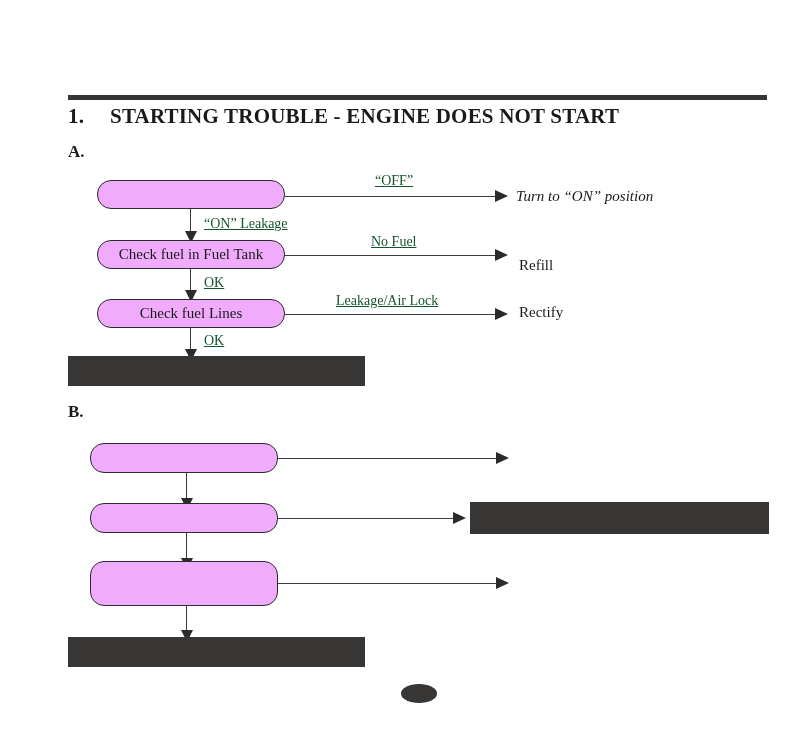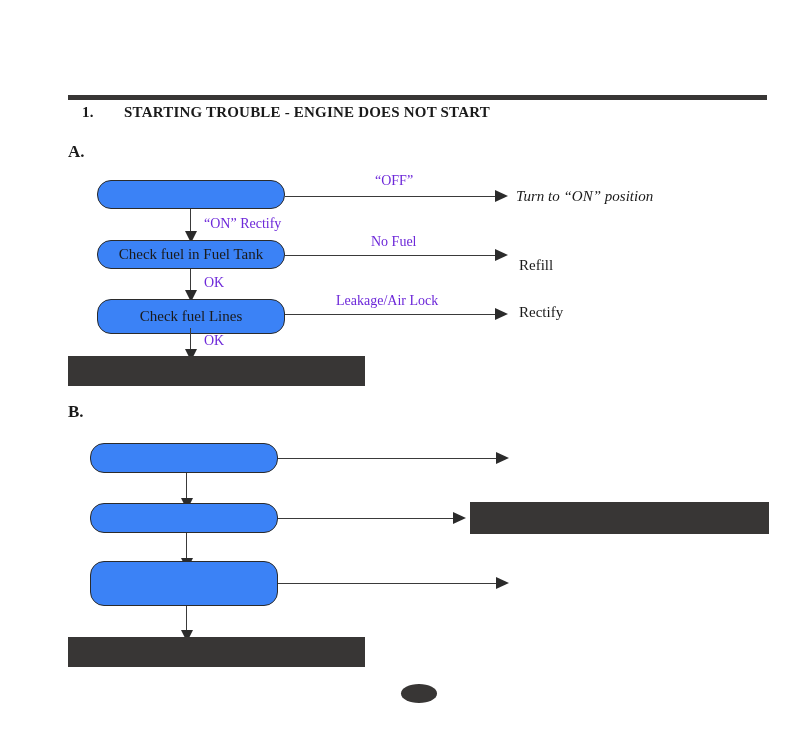--- a/index.html
+++ b/index.html
@@ -24,23 +24,23 @@
   .head-rule {
     position: absolute;
     left: 68px;
     top: 95px;
     width: 699px;
     height: 5px;
     background: #383635;
   }
   .section-title {
     position: absolute;
-    left: 82px;
+    left: 68px;
     top: 104px;
-    font-size: 15px;
+    font-size: 21px;
     font-weight: bold;
     letter-spacing: 0.2px;
     white-space: nowrap;
   }
   .section-title .num {
     display: inline-block;
     width: 42px;
   }
   .part-label {
     position: absolute;
@@ -49,21 +49,21 @@
   }
   #part-a-label { left: 68px; top: 142px; }
   #part-b-label { left: 68px; top: 402px; }
 
   
   .flow-box {
     position: absolute;
     box-sizing: border-box;
     border: 1.4px solid #2b2b2b;
     border-radius: 14px;
-    background: #3b82f6;
+    background: #f0abfc;
     display: flex;
     align-items: center;
     justify-content: center;
     font-size: 15px;
     color: #1a1a1a;
     white-space: nowrap;
   }
 
   
   .h-line {
@@ -91,21 +91,22 @@
     border-left: 6px solid transparent;
     border-right: 6px solid transparent;
     border-top: 12px solid #2b2b2b;
   }
 
   
   .edge-label {
     position: absolute;
     font-size: 14px;
     white-space: nowrap;
-    color: #6d28d9;
+    color: #14532d;
+    text-decoration: underline;
   }
   .end-label {
     position: absolute;
     font-size: 15px;
     white-space: nowrap;
     color: #1a1a1a;
   }
 
   
   .redaction-bar {
@@ -134,34 +135,34 @@
 
   <div class="flow-box" style="left:97px; top:180px; width:188px; height:29px;"></div>
 
   <div class="h-line" style="left:285px; top:196px; width:210px;"></div>
   <div class="arrow-right" style="left:495px; top:190px;"></div>
   <div class="edge-label" style="left:375px; top:173px;">“OFF”</div>
   <div class="end-label" style="left:516px; top:188px;font-style:italic;">Turn to “ON” position</div>
 
   <div class="v-line" style="left:190px; top:209px; height:24px;"></div>
   <div class="arrow-down" style="left:185px; top:231px;"></div>
-  <div class="edge-label" style="left:204px; top:216px;">“ON” Rectify</div>
+  <div class="edge-label" style="left:204px; top:216px;">“ON” Leakage</div>
 
   <div class="flow-box" style="left:97px; top:240px; width:188px; height:29px;">Check fuel in Fuel Tank</div>
 
   <div class="h-line" style="left:285px; top:255px; width:210px;"></div>
   <div class="arrow-right" style="left:495px; top:249px;"></div>
   <div class="edge-label" style="left:371px; top:234px;text-align:center;">No Fuel</div>
   <div class="end-label" style="left:519px; top:257px;">Refill</div>
 
   <div class="v-line" style="left:190px; top:269px; height:22px;"></div>
   <div class="arrow-down" style="left:185px; top:290px;"></div>
   <div class="edge-label" style="left:204px; top:275px;">OK</div>
 
-  <div class="flow-box" style="left:97px; top:299px; width:188px; height:35px;">Check fuel Lines</div>
+  <div class="flow-box" style="left:97px; top:299px; width:188px; height:29px;">Check fuel Lines</div>
 
   <div class="h-line" style="left:285px; top:314px; width:210px;"></div>
   <div class="arrow-right" style="left:495px; top:308px;"></div>
   <div class="edge-label" style="left:336px; top:293px;">Leakage/Air Lock</div>
   <div class="end-label" style="left:519px; top:304px;">Rectify</div>
 
   <div class="v-line" style="left:190px; top:328px; height:22px;"></div>
   <div class="arrow-down" style="left:185px; top:349px;"></div>
   <div class="edge-label" style="left:204px; top:333px;">OK</div>
 

